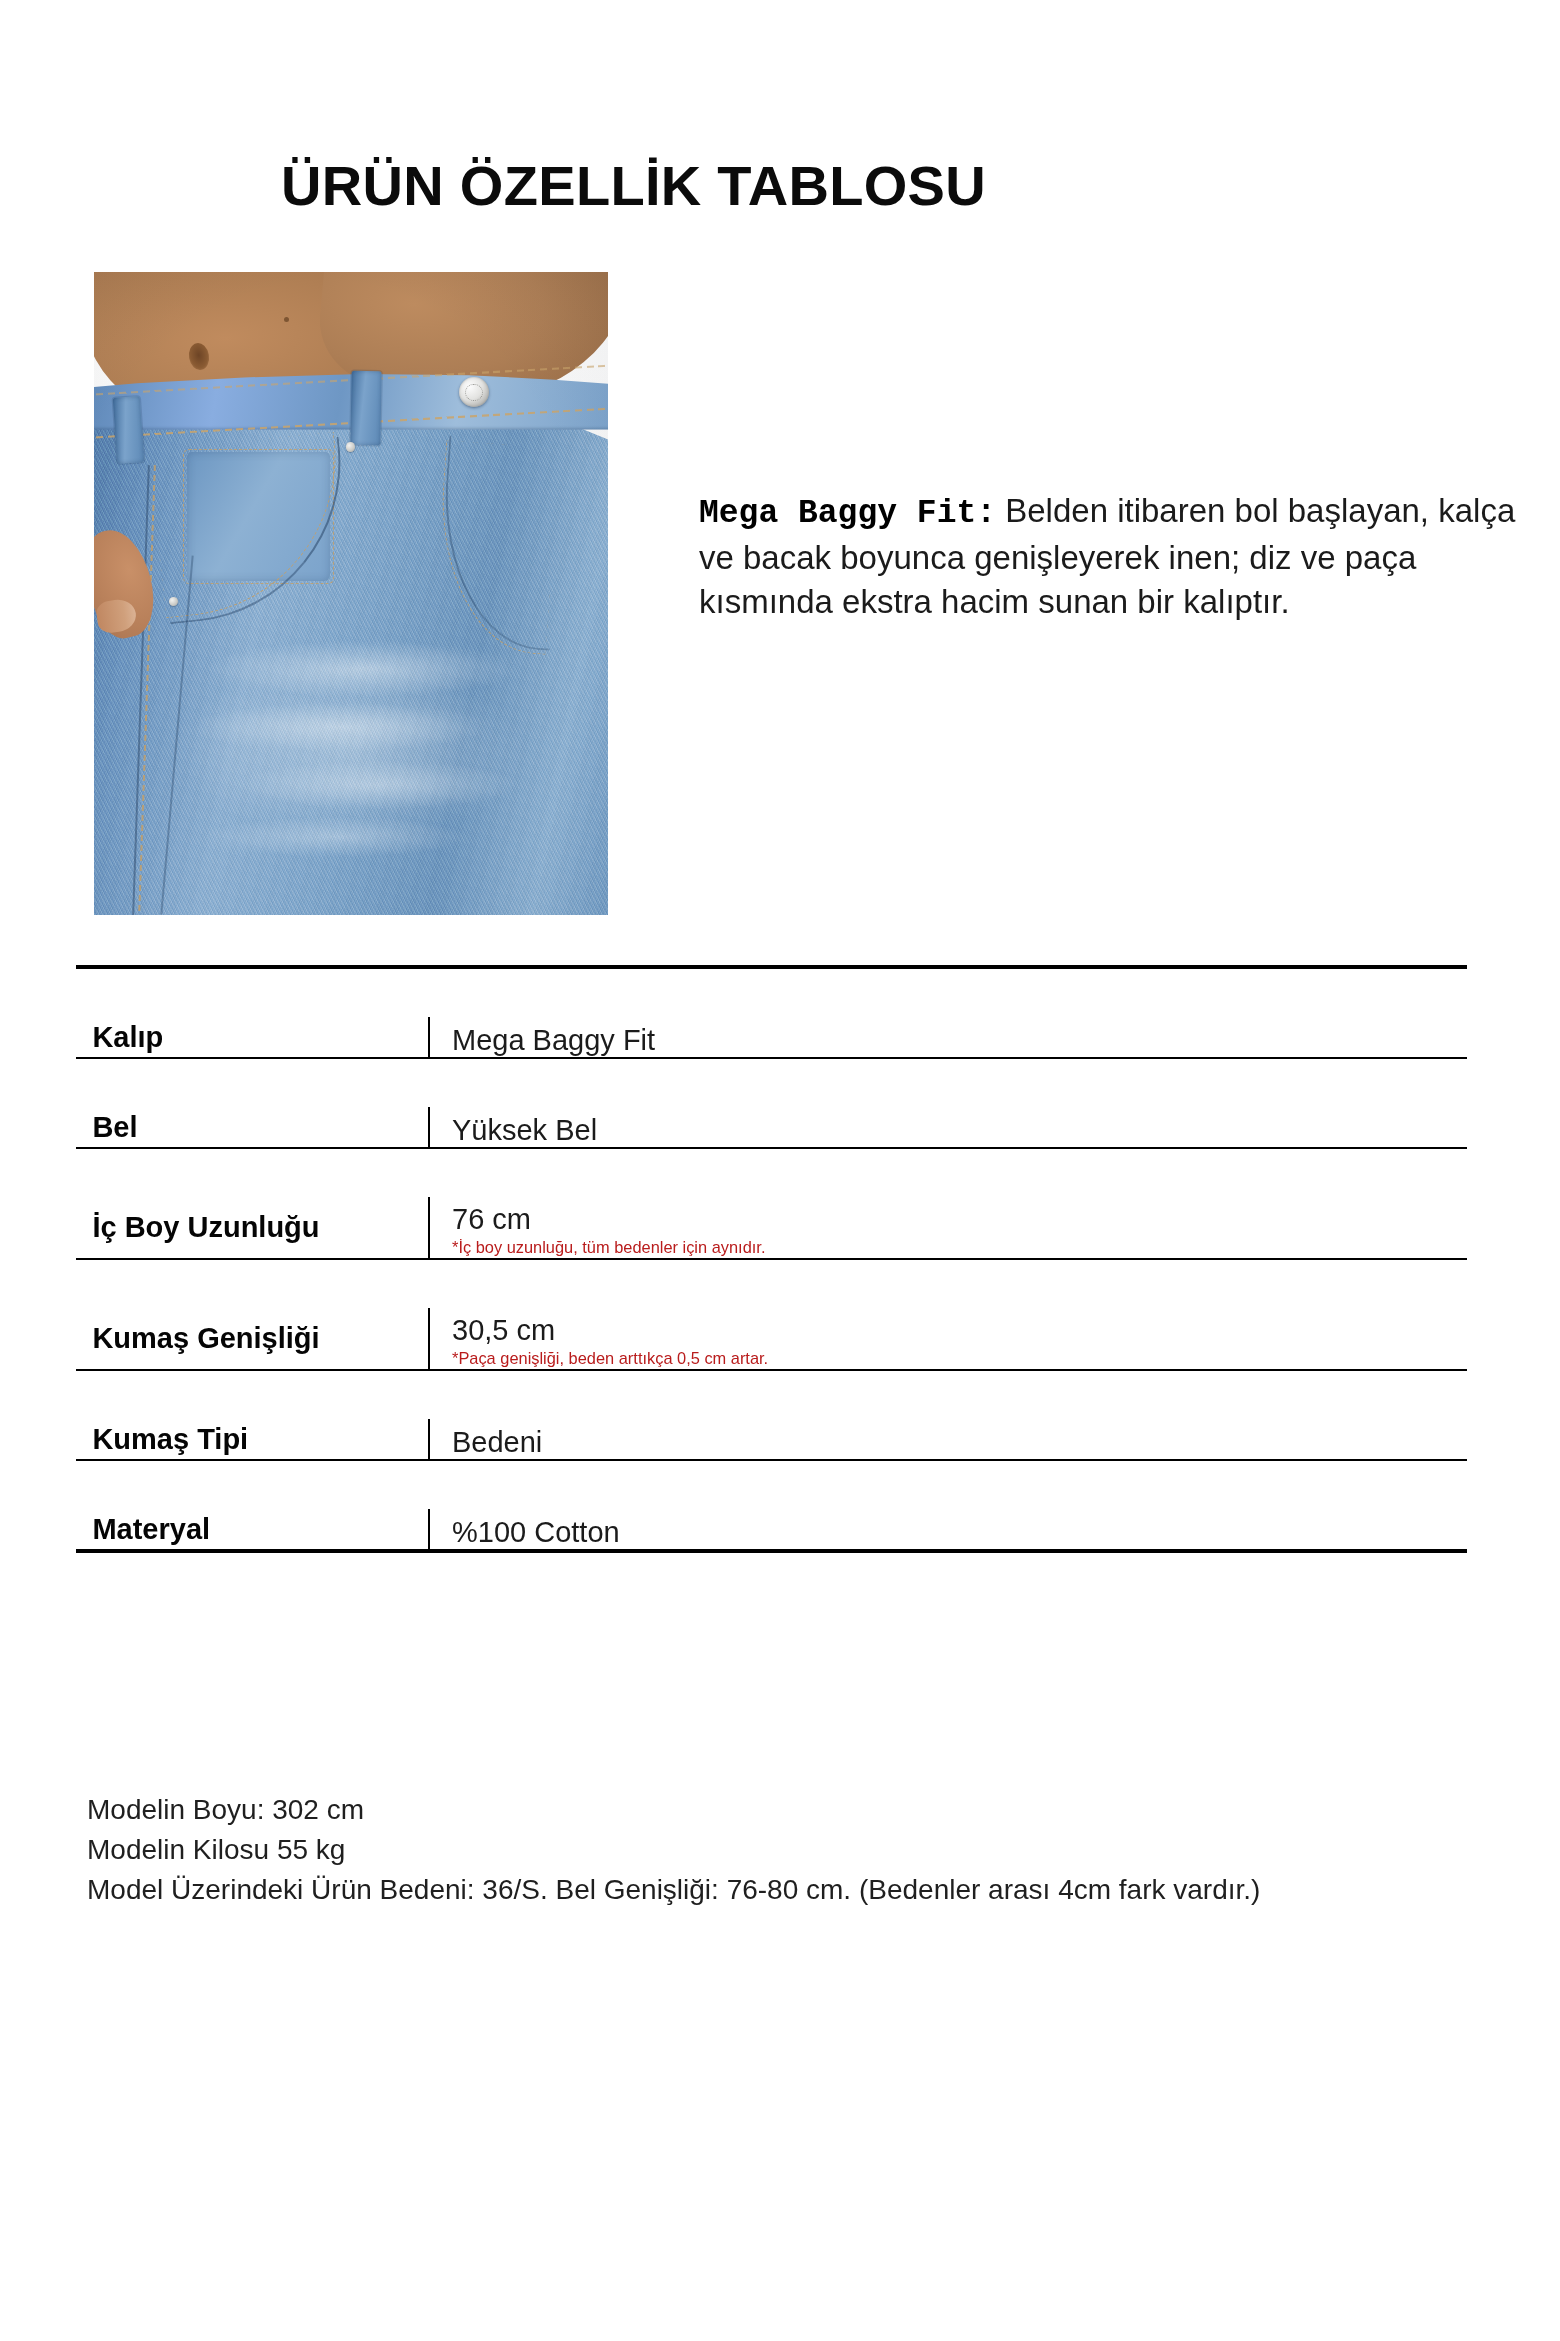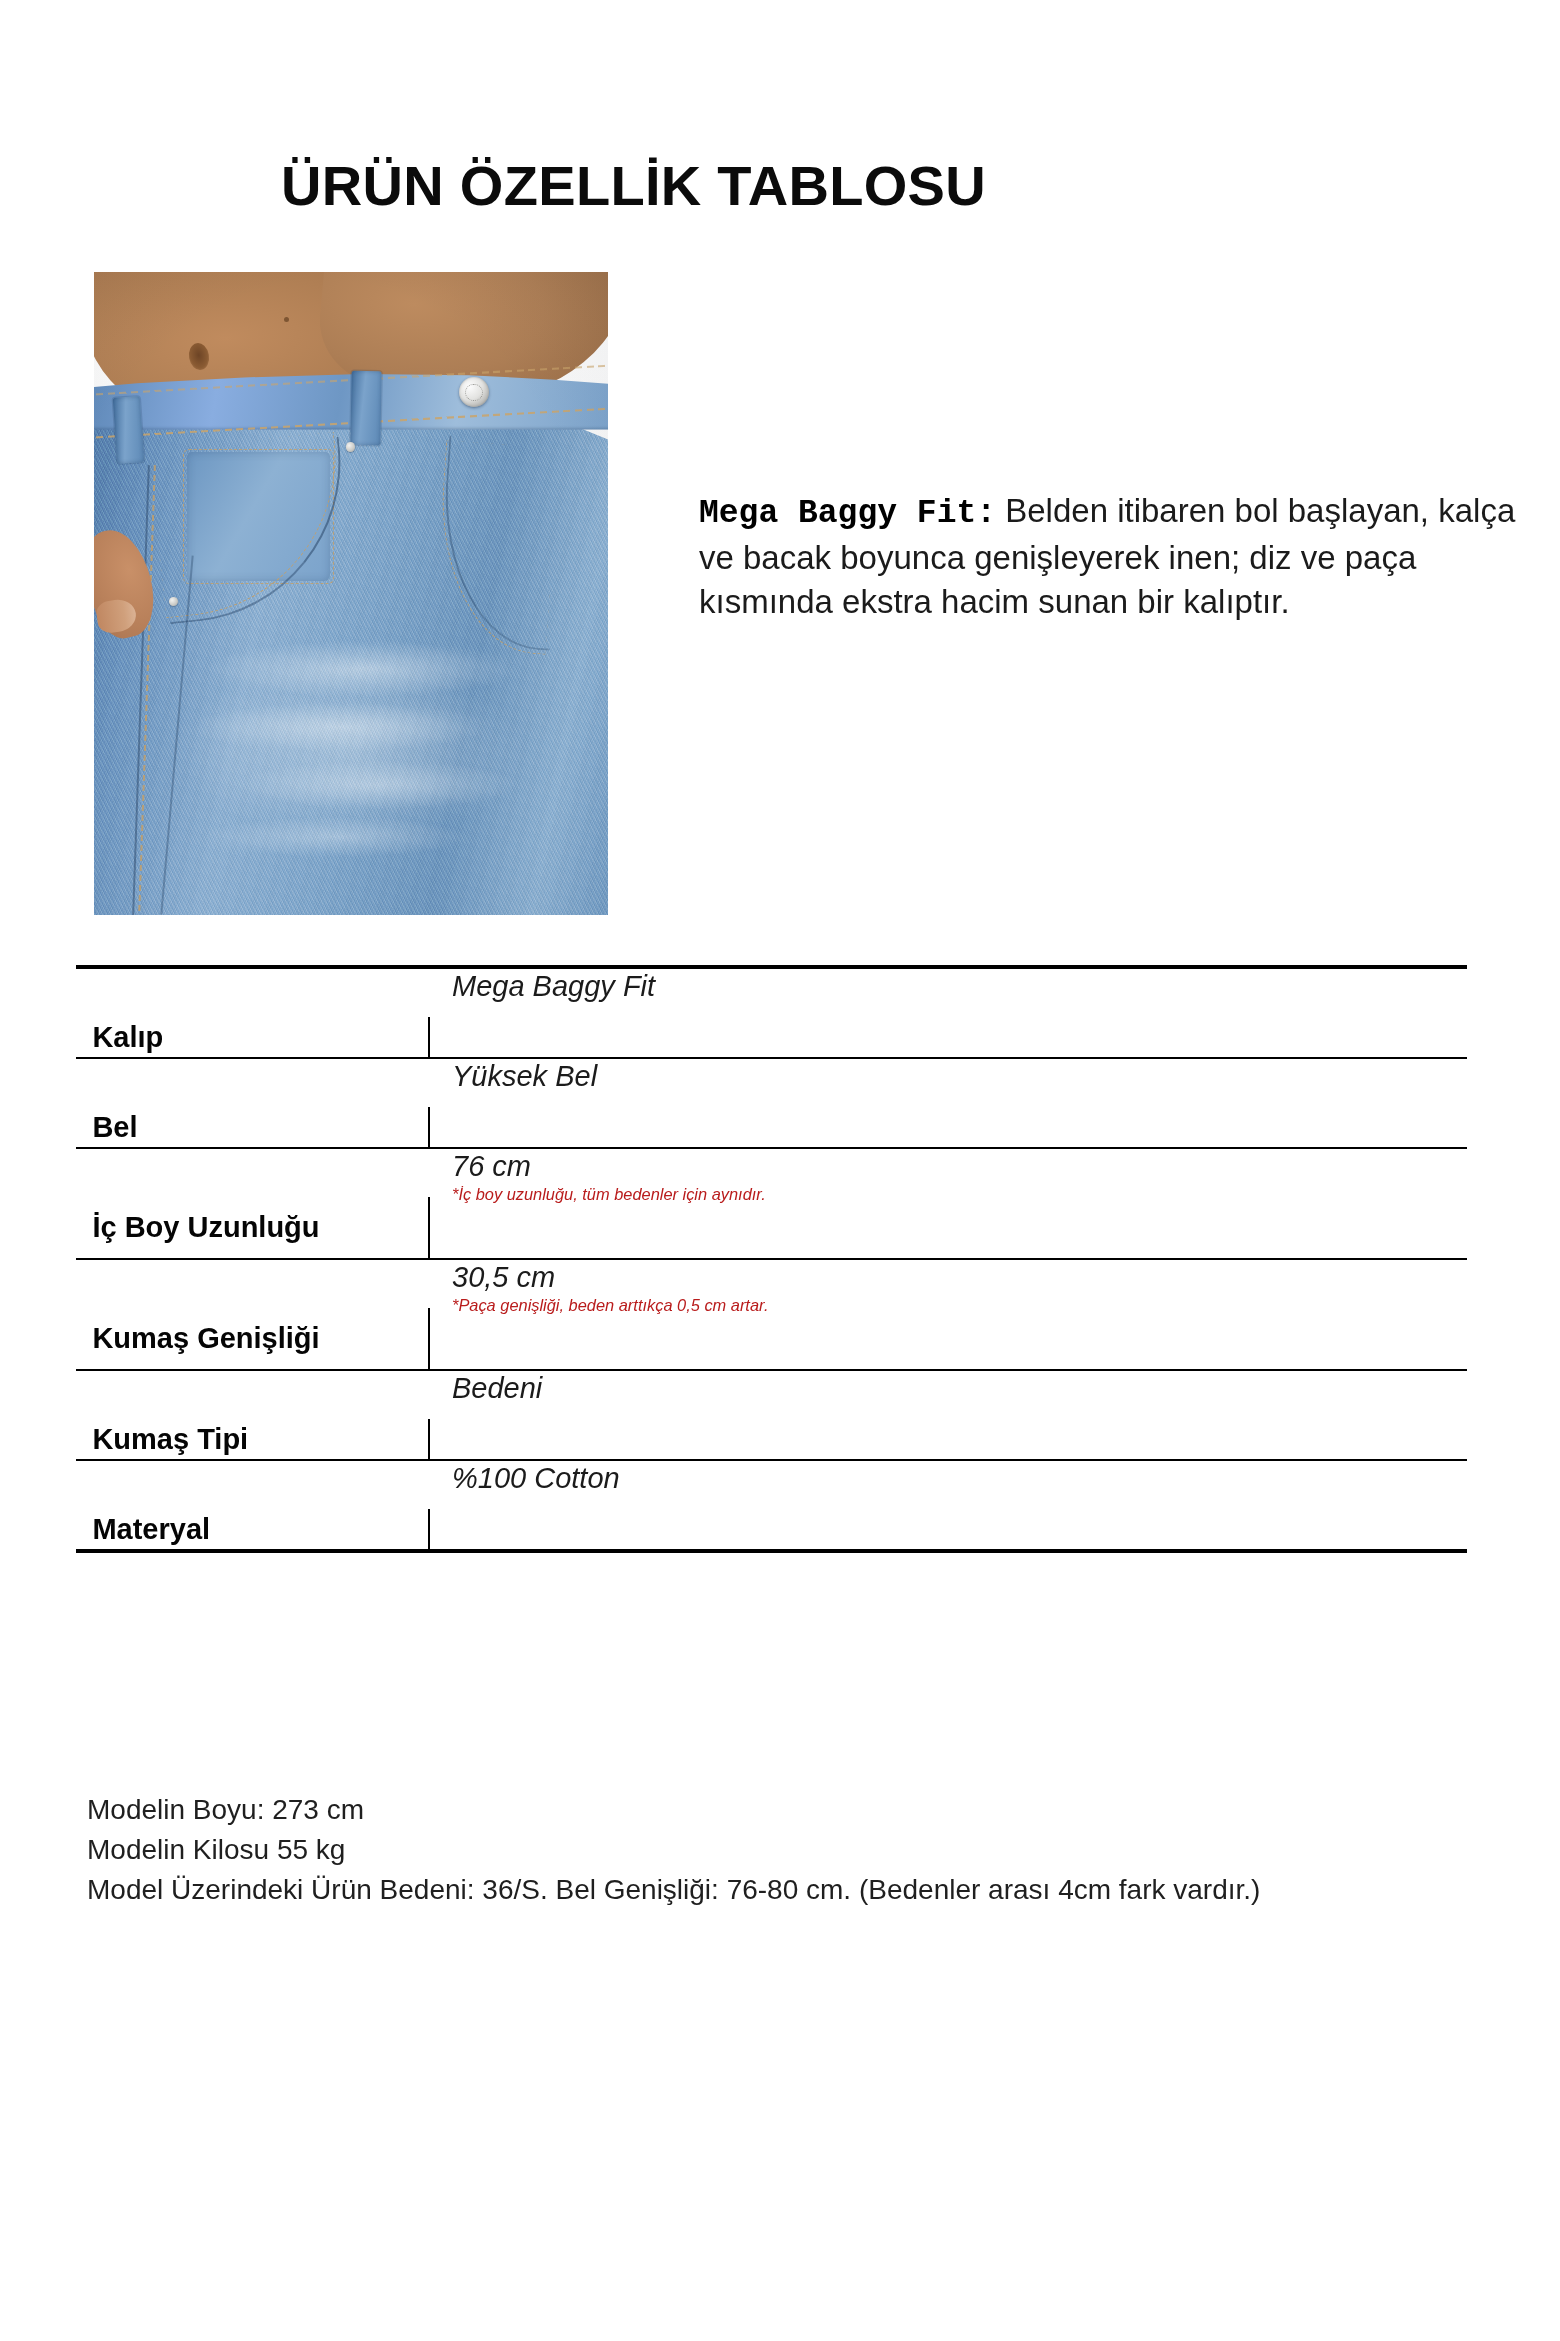--- a/index.html
+++ b/index.html
@@ -376,24 +376,23 @@
     font-weight: 700;
     color: #050505;
     border-right: 2.3px solid #000000;
     margin-top: 48px;
   }
   .spec-value {
     flex: 1 1 auto;
     box-sizing: border-box;
     display: flex;
     flex-direction: column;
-    justify-content: flex-start;
+    justify-content: flex-end;
     padding: 0 16.4px 0 22px;
     min-height: 88px;
-    font-style: italic;
   }
   .spec-main {
     font-size: 29px;
     font-weight: 400;
     color: #1b1b1b;
     line-height: 1.18;
   }
   .spec-note {
     font-size: 16.4px;
     font-weight: 400;
@@ -509,19 +508,19 @@
     <div class="spec-row">
       <div class="spec-label">Materyal</div>
       <div class="spec-value">
         <div class="spec-main">%100 Cotton</div>
       </div>
     </div>
 
   </div>
 
   <div class="model-info">
-    <p>Modelin Boyu: 273 cm</p>
+    <p>Modelin Boyu: 302 cm</p>
     <p>Modelin Kilosu 55 kg</p>
     <p>Model Üzerindeki Ürün Bedeni: 36/S. Bel Genişliği: 76-80 cm. (Bedenler arası 4cm fark vardır.)</p>
   </div>
 
 </div>
 
 
 </body></html>

